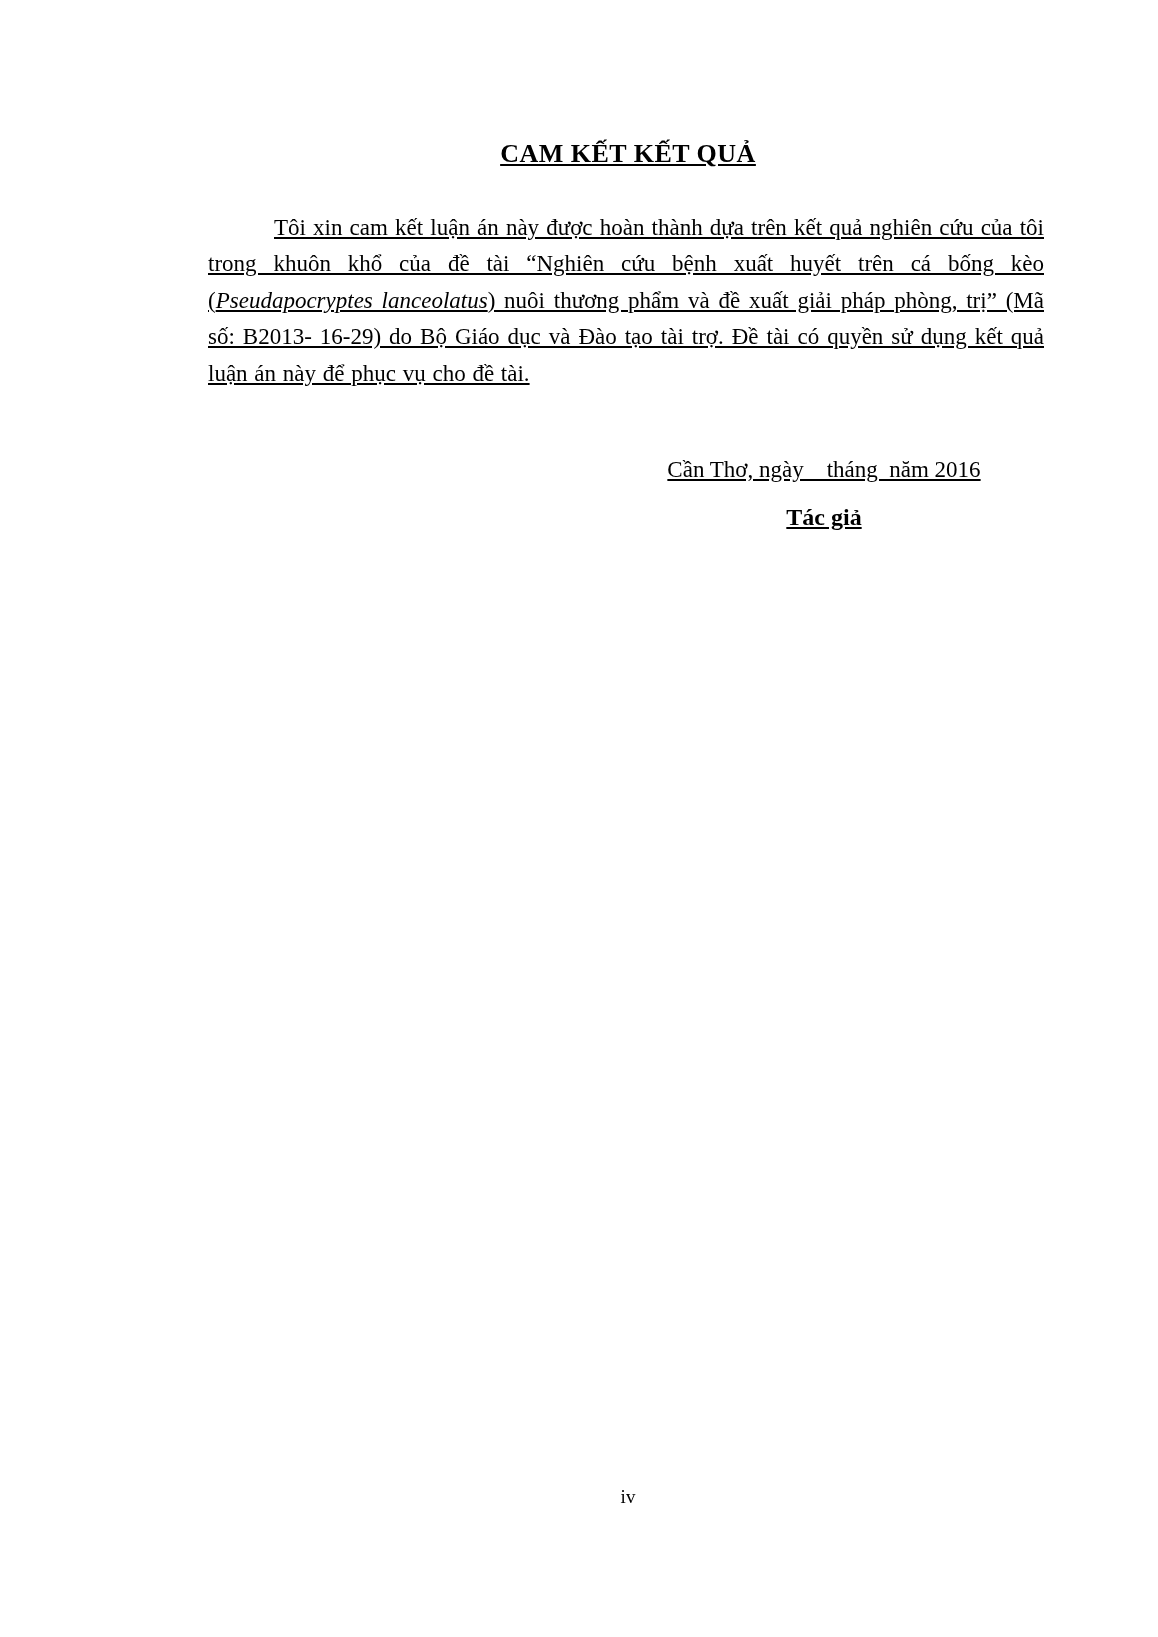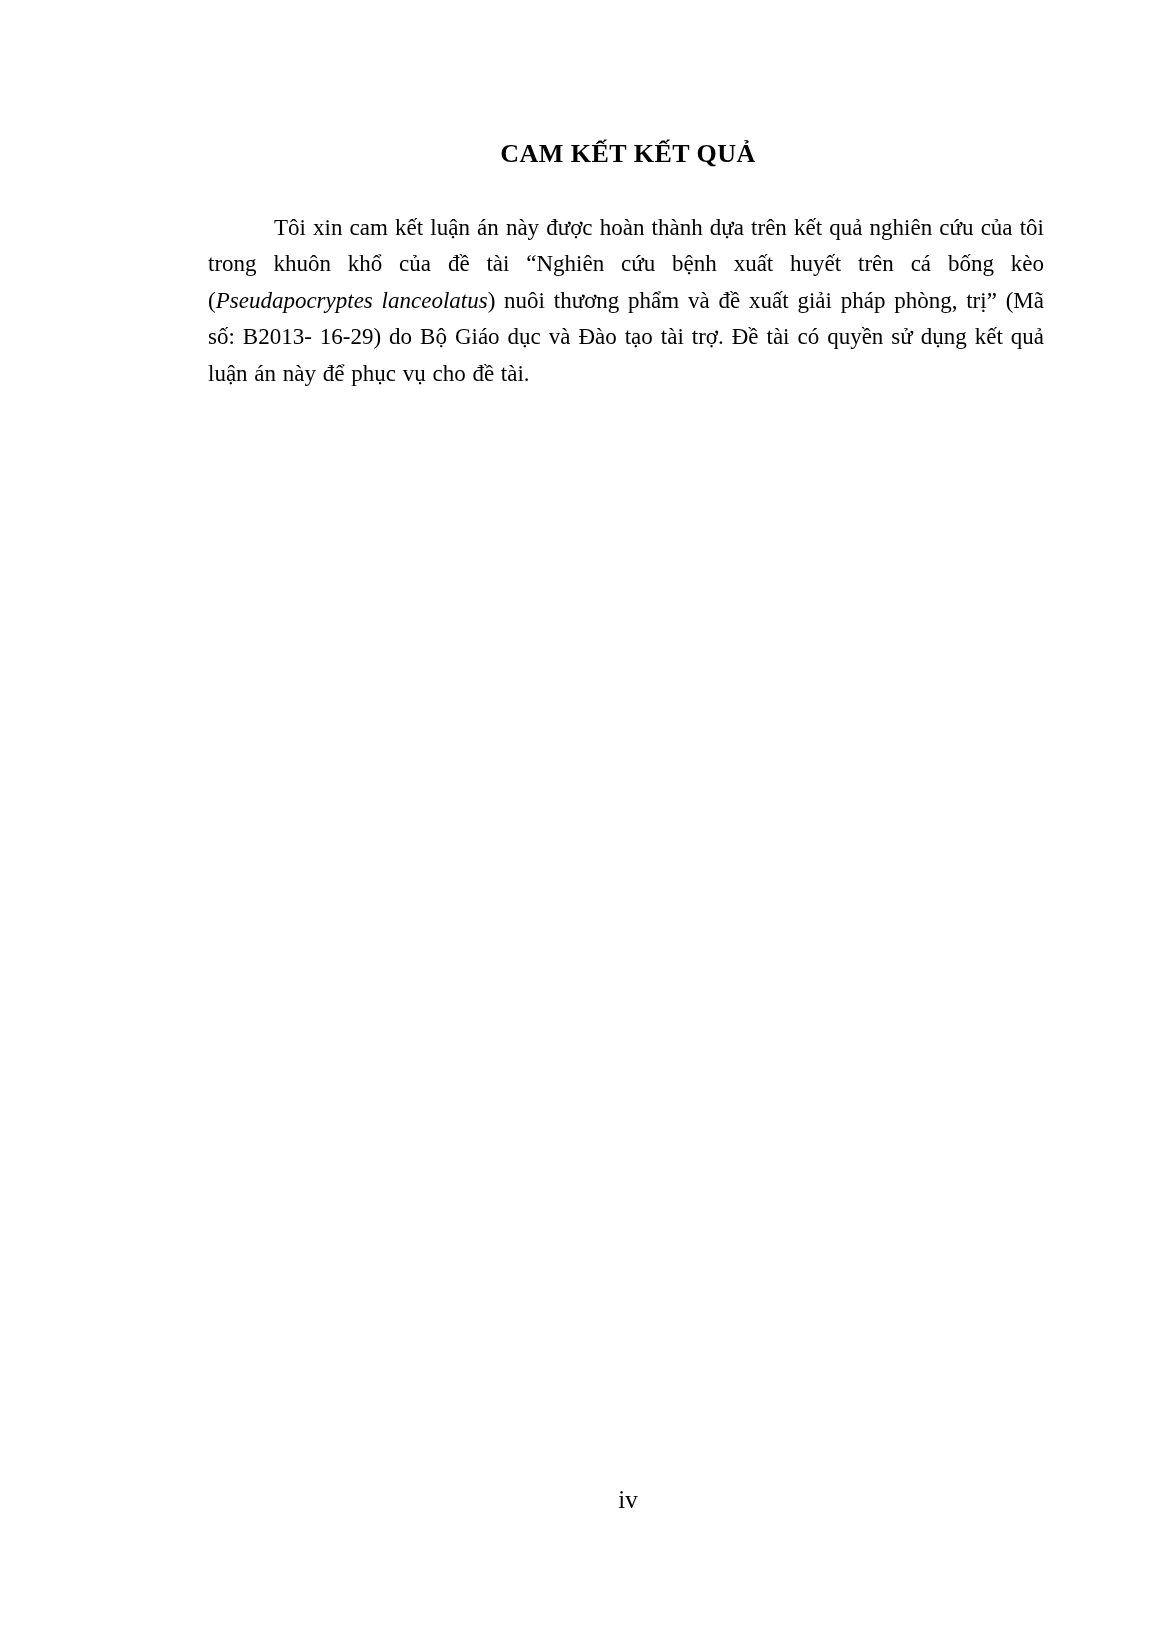--- a/index.html
+++ b/index.html
@@ -10,20 +10,21 @@
   .page {
     position: relative;
     width: 1158px;
     height: 1637px;
     background: #ffffff;
     color: #000000;
     font-family: "Liberation Serif", "DejaVu Serif", serif;
     box-sizing: border-box;
     padding: 138px 110px 0 208px;
     overflow: hidden;
+    text-decoration: underline;
   }
   .doc-title {
     margin: 0;
     font-size: 26px;
     font-weight: bold;
     text-align: center;
     letter-spacing: 0.5px;
     line-height: 32px;
   }
   .commitment-paragraph {
@@ -58,30 +59,32 @@
     font-size: 25px;
     font-weight: bold;
     line-height: 30px;
   }
   .page-number {
     position: absolute;
     left: 208px;
     top: 1486px;
     width: 840px;
     text-align: center;
-    font-size: 25px;
+    font-size: 19px;
   }
 </style>
 </head>
 <body>
 
 <div class="page">
 
   <h1 class="doc-title">CAM KẾT KẾT QUẢ</h1>
 
   <p class="commitment-paragraph"><span>Tôi xin cam kết luận án này được hoàn thành dựa trên kết quả nghiên cứu của tôi trong khuôn khổ của đề tài “Nghiên cứu bệnh xuất huyết trên cá bống kèo (</span><em>Pseudapocryptes lanceolatus</em><span>) nuôi thương phẩm và đề xuất giải pháp phòng, trị” (Mã số: B2013- 16-29) do Bộ Giáo dục và Đào tạo tài trợ. Đề tài có quyền sử dụng kết quả luận án này để phục vụ cho đề tài.</span></p>
 
   <div class="sign-block">
+    <div class="date-line">Cần Thơ, ngày    tháng  năm 2016</div>
+    <div class="author-label">Tác giả</div>
   </div>
 
   <div class="page-number">iv</div>
 
 </div>
 
 </body></html>

